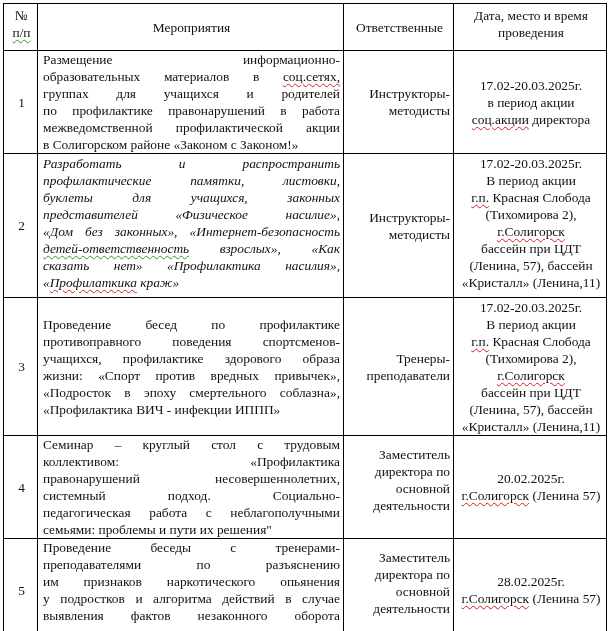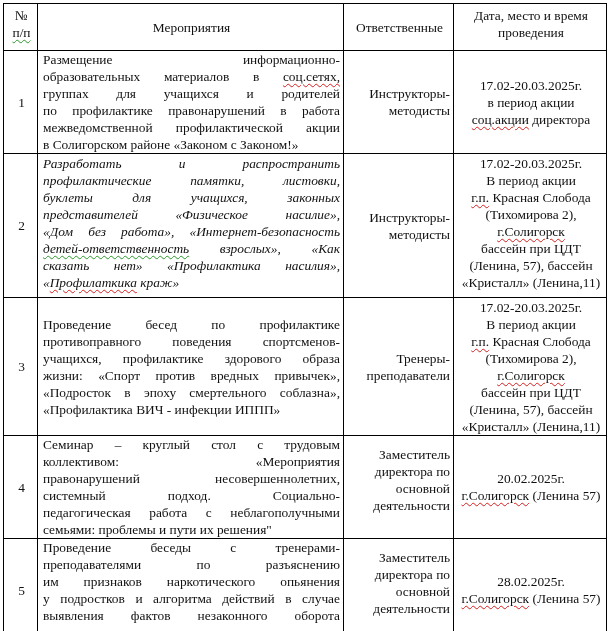--- a/index.html
+++ b/index.html
@@ -87,21 +87,21 @@
     </td>
   </tr>
 
   <tr class="r2">
     <td class="num">2</td>
     <td class="event top">
       <span class="just">Разработать и распространить</span>
       <span class="just">профилактические памятки, листовки,</span>
       <span class="just">буклеты для учащихся, законных</span>
       <span class="just">представителей «Физическое насилие»,</span>
-      <span class="just">«Дом без работа», «Интернет-безопасность</span>
+      <span class="just">«Дом без законных», «Интернет-безопасность</span>
       <span class="just"><span class="sq-green">детей-ответственность</span><span> взрослых», «Как</span></span>
       <span class="just">сказать нет» «Профилактика насилия»,</span>
       <span class="last"><span>«</span><span class="sq-red">Профилаткика</span><span> краж»</span></span>
     </td>
     <td class="resp">Инструкторы-методисты</td>
     <td class="when top">
       <span class="line">17.02-20.03.2025г.</span>
       <span class="line">В период акции</span>
       <span class="line"><span class="sq-red">г.п.</span><span> Красная Слобода</span></span>
       <span class="line">(Тихомирова 2),</span>
@@ -132,21 +132,21 @@
       <span class="line">бассейн при ЦДТ</span>
       <span class="line">(Ленина, 57), бассейн</span>
       <span class="line">«Кристалл»  (Ленина,11)</span>
     </td>
   </tr>
 
   <tr class="r4">
     <td class="num">4</td>
     <td class="event">
       <span class="just">Семинар – круглый стол с трудовым</span>
-      <span class="just">коллективом: «Мероприятия</span>
+      <span class="just">коллективом: «Профилактика</span>
       <span class="just">правонарушений несовершеннолетних,</span>
       <span class="just">системный подход. Социально-</span>
       <span class="just">педагогическая работа с неблагополучными</span>
       <span class="last">семьями: проблемы и пути их решения"</span>
     </td>
     <td class="resp top">Заместитель директора по основной деятельности</td>
     <td class="when">
       <span class="line">20.02.2025г.</span>
       <span class="line"><span class="sq-red">г.Солигорск</span><span> (Ленина 57)</span></span>
     </td>

